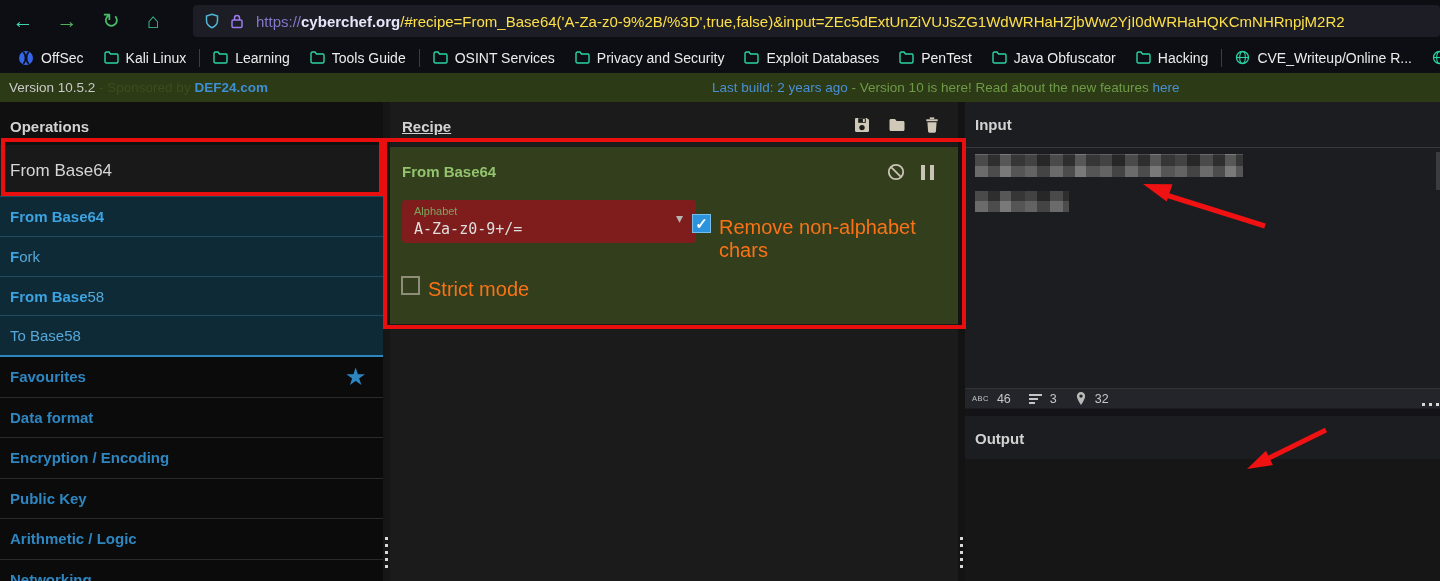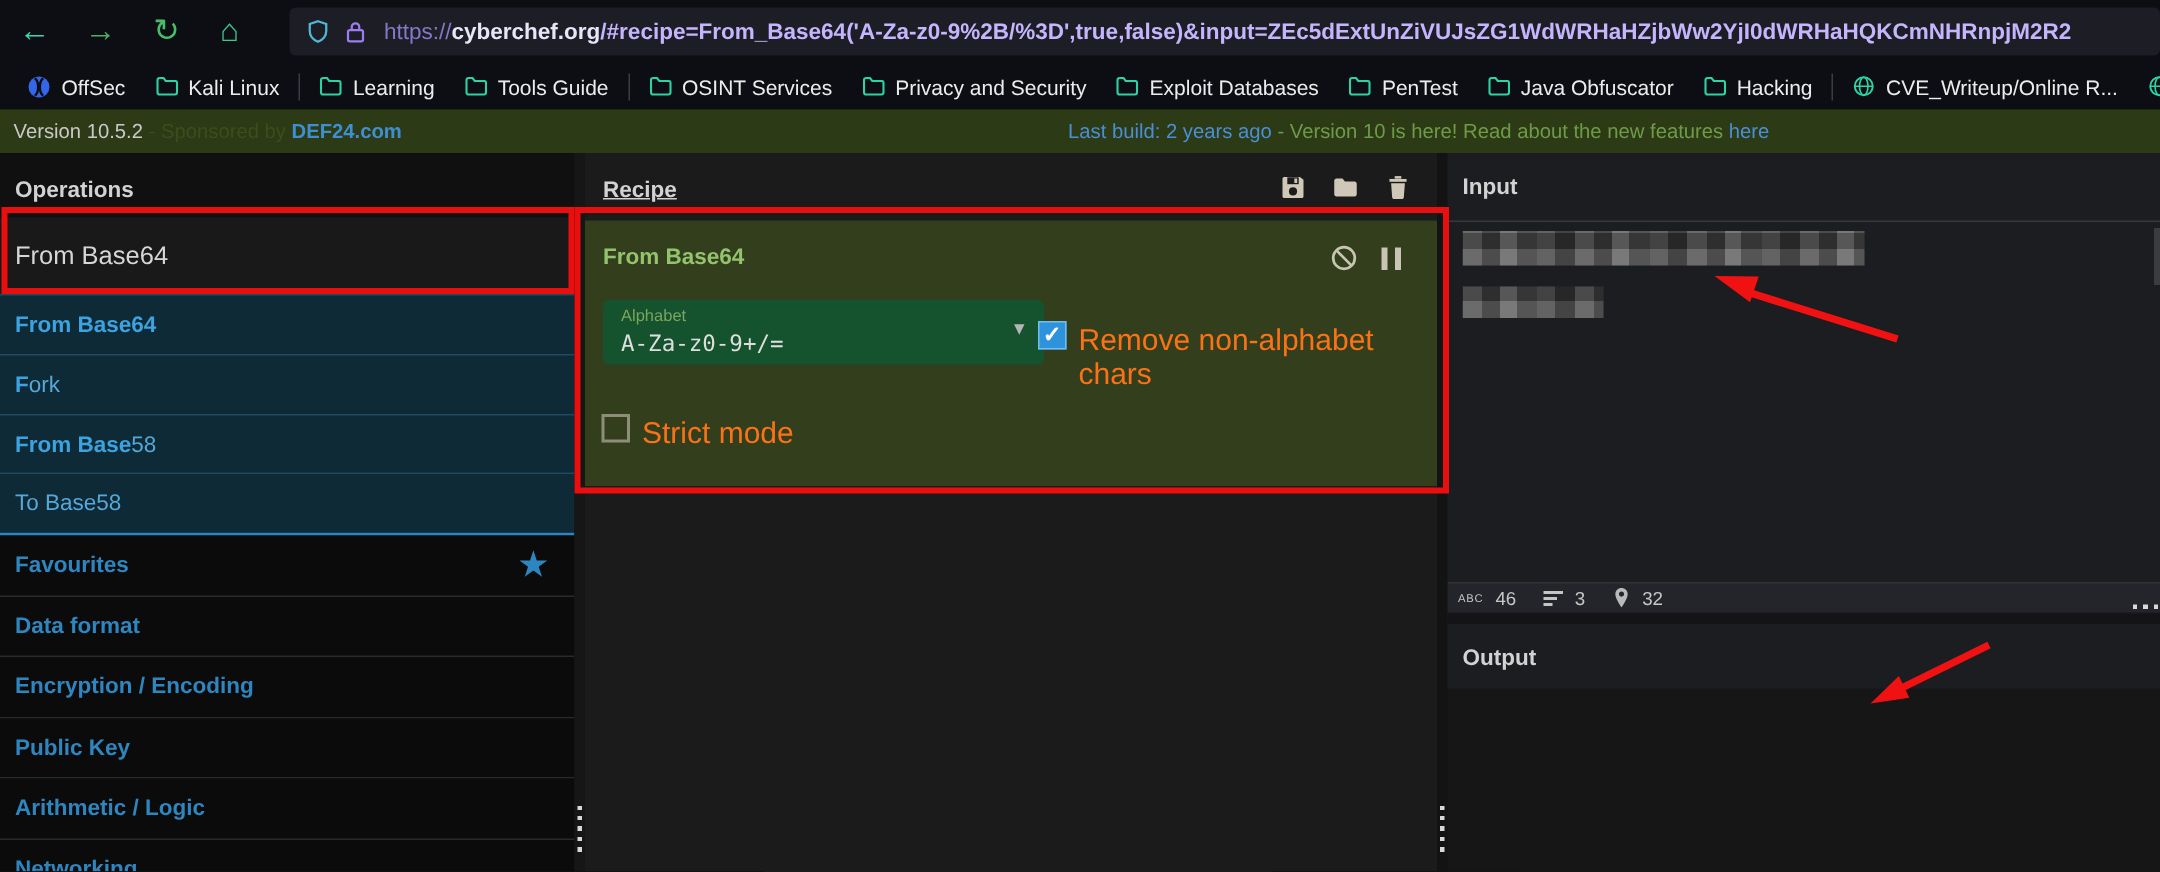--- a/index.html
+++ b/index.html
@@ -5,21 +5,21 @@
   html,body{margin:0;padding:0;background:#151515;}
   #root{position:relative;width:1440px;height:581px;overflow:hidden;
         font-family:"Liberation Sans",sans-serif;background:#161616;}
   
   .topbar{position:absolute;left:0;top:0;width:1440px;height:42px;background:#0d0e13;}
   .navic{position:absolute;top:7px;font-size:21px;line-height:28px;width:28px;text-align:center;cursor:pointer;}
   .urlbar{position:absolute;left:193px;top:5px;width:1247px;height:32px;background:#1c1d25;
           border-radius:4px;display:flex;align-items:center;overflow:hidden;}
   .urlbar svg{flex:0 0 auto;margin-left:11px;}
   .urltxt{margin-left:12px;font-size:15px;white-space:nowrap;overflow:hidden;}
-  .u-proto{color:#8577c9;text-align:center;} .u-dom{color:#e8e4fa;font-weight:bold;} .u-path{color:#c4b5fd;font-weight:bold;}
+  .u-proto{color:#8577c9;text-align:center;} .u-dom{color:#e8e4fa;font-weight:bold;} .u-path{color:#fde047;}
   
   .bmbar{position:absolute;left:0;top:42px;width:1440px;height:31px;background:#0d0e13;
          display:flex;align-items:center;padding-left:8px;overflow:hidden;}
   .bm{display:flex;align-items:center;gap:7px;padding:0 10px;color:#ececec;font-size:14px;
       white-space:nowrap;cursor:pointer;}
   .bmsep{width:1px;height:18px;background:#3b3c44;margin:0 3px;flex:0 0 auto;}
   
   .banner{position:absolute;left:0;top:73px;width:1440px;height:29px;background:#2c3a15;
           font-size:13.5px;line-height:29px;}
   .bleft{position:absolute;left:9px;top:0;}
@@ -50,21 +50,21 @@
   
   .recipe{position:absolute;left:390px;top:102px;width:568px;height:479px;background:#1b1b1b;overflow:hidden;}
   .recipe .paneltitle{position:absolute;left:12px;top:16px;text-decoration:underline;}
   .rico{position:absolute;top:14px;display:flex;gap:17px;right:17px;}
   .rico svg{cursor:pointer;}
   .opblock{position:absolute;left:0;top:45px;width:568px;height:177px;background:#333e1d;}
   .opname{position:absolute;left:12px;top:16px;font-size:15px;font-weight:bold;color:#93c36d;cursor:grab;}
   .opicons{position:absolute;right:24px;top:15px;display:flex;gap:15px;align-items:center;}
   .pausebars{display:inline-flex;gap:5px;cursor:pointer;}
   .pausebars i{display:block;width:4px;height:15px;background:#c9c4b4;}
-  .ingredient{position:absolute;left:12px;top:53px;width:294px;height:43px;background:#14532d;
+  .ingredient{position:absolute;left:12px;top:53px;width:294px;height:43px;background:#7f1d1d;
               border-radius:4px;cursor:pointer;}
   .ing-label{position:absolute;left:12px;top:5px;font-size:11px;color:#7da45f;}
   .ing-value{position:absolute;left:12px;top:20px;font-size:15px;color:#dedede;
              font-family:"DejaVu Sans Mono",monospace;}
   .ing-caret{position:absolute;right:13px;top:10px;font-size:14px;color:#b5b5b5;}
   .cbox{position:absolute;width:19px;height:19px;box-sizing:border-box;cursor:pointer;}
   .cbox.on{background:#2e93dd;border:1px solid #77bdea;color:#fff;font-size:15px;font-weight:bold;
            line-height:18px;text-align:center;}
   .cbox.off{background:transparent;border:2px solid #8d8d78;}
   .cblabel{position:absolute;font-size:20px;color:#f97316;}

